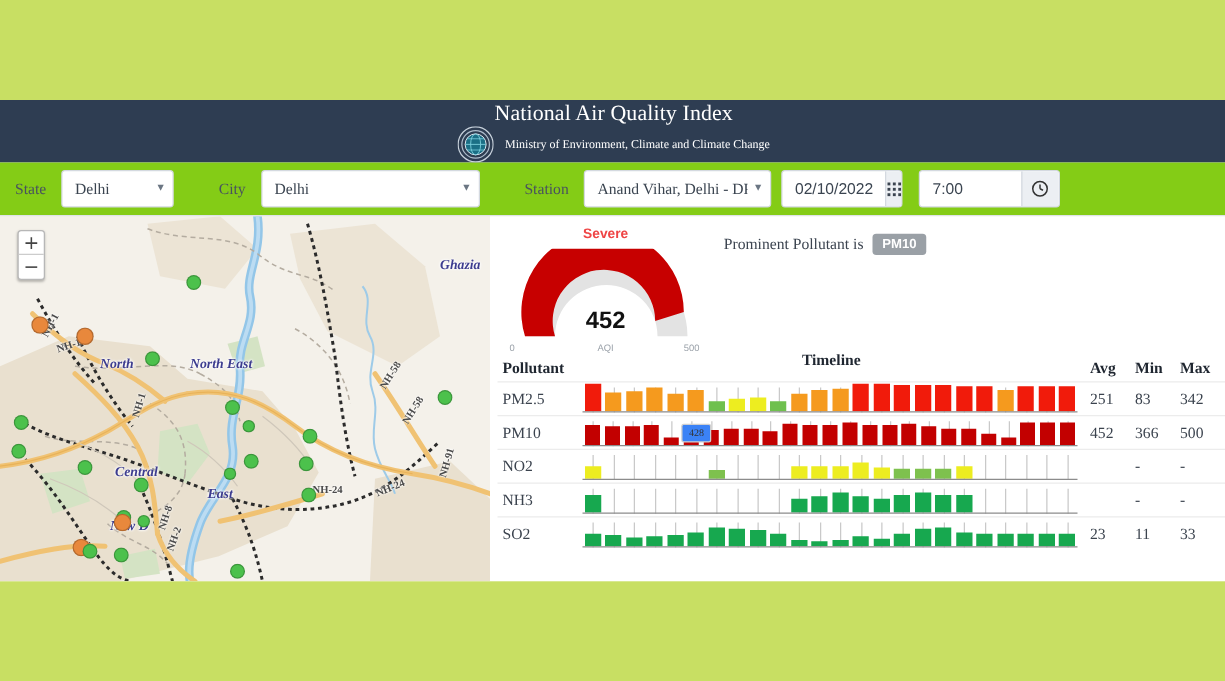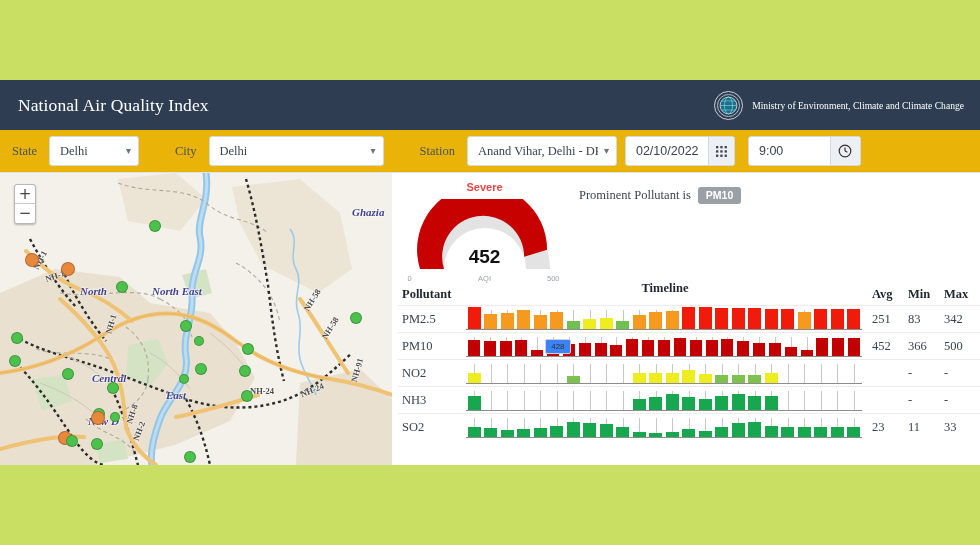--- a/index.html
+++ b/index.html
@@ -22,41 +22,42 @@
   }
 
   
   .navbar {
     height: 50px;
     background: #2e3d52;
     display: flex;
     align-items: center;
     justify-content: space-between;
     padding: 0 16px 0 18px;
+    flex-direction: column;
   }
   .navbar-title {
     color: #ffffff;
     font-size: 17.5px;
     font-family: "Liberation Serif", serif;
     letter-spacing: .1px;
   }
   .brand { display:flex; align-items:center; gap:9px; }
   .brand-logo { width:29px; height:29px; position:relative; flex:none; }
   .brand-text {
     color:#ffffff;
     font-size:9.6px;
     line-height:13px;
     font-family:"Liberation Serif", serif;
     white-space:nowrap;
   }
 
   
   .filterbar {
     height: 43px;
-    background: #eab308;
+    background: #84cc16;
     display: flex;
     align-items: center;
     border-bottom: 1px solid #dfe3e8;
   }
   .fgroup { display:flex; align-items:center; height:30px; }
   .flabel {
     font-size: 12.5px;
     color:#49535f;
     padding: 0 12px;
     font-family:"Liberation Serif", serif;
@@ -89,21 +90,21 @@
     overflow:hidden;
   }
   .ibox .txt {
     padding:0 10px; font-size:12.5px; color:#3a4450;
     font-family:"Liberation Sans", sans-serif; white-space:nowrap;
   }
   .ibox .btn {
     width:31px; height:28px; display:flex; align-items:center; justify-content:center;
     background:#eceff3; border-left:1px solid #d4d9e0; color:#404a57;
   }
-  .date-box { width:110px; margin-left:8px; }
+  .date-box { width:97px; margin-left:8px; }
   .date-box .txt { width:82px; }
   .time-box { width:113px; margin-left:13px; }
   .time-box .txt { width:82px; }
 
   
   .content { display:flex; height:292px; }
 
   
   .map {
     width: 392px; height: 292px;
@@ -212,21 +213,21 @@
   .sparkpad { padding-left:8px; padding-right:10px; }
 
   .spark { position:relative; width:100%; height:27px; }
   .spark .base { position:absolute; left:0; right:0; bottom:3px; height:1px; background:#8c8c8c; }
   .spark .tick { position:absolute; bottom:3px; width:1px; background:#c9c9c9; }
   .spark .bar  { position:absolute; bottom:4px; border-radius:0; }
   .tooltip {
     position:absolute; z-index:40;
     background:#3b82f6; border:1px solid #cfcfcf;
     font-size:8px; color:#333; padding:2px 5px 2px;
-    font-family:Liberation Sans, sans-serif;
+    font-family:Liberation Serif, serif;
     border-radius:2px;
   }
 </style>
 </head>
 <body>
 
 <div id="app">
 
   <div class="navbar">
     <div class="navbar-title">National Air Quality Index</div>
@@ -288,21 +289,21 @@
               <rect x="9.6" y="5.3" width="2.3" height="2.3"></rect>
             <rect x="1" y="9.6" width="2.3" height="2.3"></rect>
               <rect x="5.3" y="9.6" width="2.3" height="2.3"></rect>
               <rect x="9.6" y="9.6" width="2.3" height="2.3"></rect>
           </g>
         </svg>
       </span>
     </div>
 
     <div class="ibox time-box">
-      <span class="txt">9:00</span>
+      <span class="txt">7:00</span>
       <span class="btn">
         <svg width="14" height="14" viewBox="0 0 14 14">
           <circle cx="7" cy="7" r="5.8" fill="none" stroke="#333" stroke-width="1.2"></circle>
           <line x1="7" y1="7" x2="7" y2="3.6" stroke="#333" stroke-width="1.2"></line>
           <line x1="7" y1="7" x2="9.4" y2="8.2" stroke="#333" stroke-width="1.2"></line>
         </svg>
       </span>
     </div>
   </div>
 

